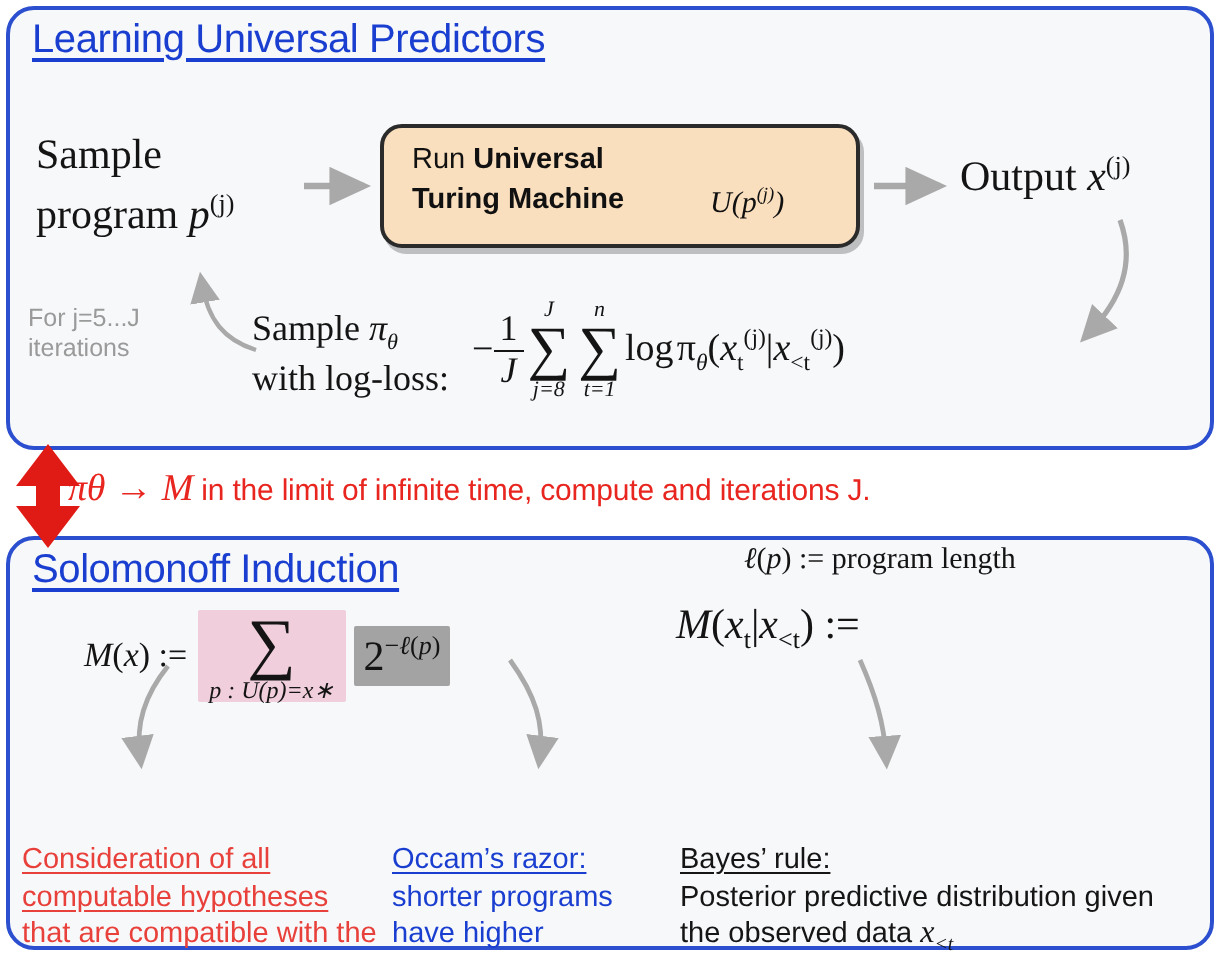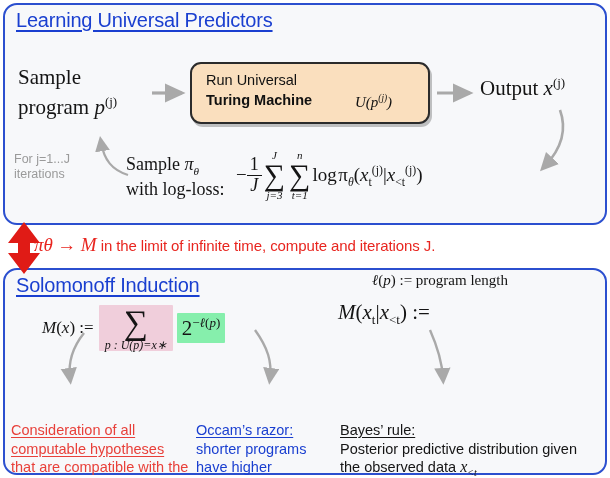--- a/index.html
+++ b/index.html
@@ -43,21 +43,21 @@
     font-family:"Liberation Serif", serif;font-size:21px;color:#141414;line-height:30px;
   }
   #utm-box{
     position:absolute;left:190px;top:62px;width:240px;height:62px;
     background:#fadfbe;border:2px solid #2b2b2b;border-radius:11px;
     box-sizing:border-box;
     box-shadow:2px 3px 0 rgba(60,60,60,0.30);
   }
   #utm-line1{position:absolute;left:14px;top:8px;font-size:14.5px;color:#111;white-space:nowrap;}
   #utm-line2{position:absolute;left:14px;top:28px;font-size:14.5px;color:#111;white-space:nowrap;font-weight:bold;}
-  #utm-line1 b{font-weight:normal;}
+  #utm-line1 b{font-weight:bold;}
   #utm-math{position:absolute;left:163px;top:30px;font-family:"Liberation Serif", serif;font-size:15px;font-style:italic;color:#111;white-space:nowrap;}
   #output-label{
     position:absolute;left:480px;top:76px;
     font-family:"Liberation Serif", serif;font-size:21px;color:#141414;white-space:nowrap;
   }
   #for-iter{
     position:absolute;left:14px;top:152px;width:105px;
     font-size:12.5px;color:#9a9a9a;line-height:15px;
   }
   #train-label{
@@ -94,21 +94,21 @@
   
   #prog-len{
     position:absolute;left:372px;top:272px;
     font-family:"Liberation Serif", serif;font-size:15px;color:#141414;white-space:nowrap;
   }
   #formula-left{
     position:absolute;left:22px;top:305px;
     font-family:"Liberation Serif", serif;color:#141414;white-space:nowrap;
   }
   .hl-pink{background:#f0cedb;padding:2px 6px 0 6px;border-radius:1px;}
-  .hl-blue{background:#86efac;padding:3px 5px;border-radius:1px;}
+  .hl-blue{background:#a3a3a3;padding:3px 5px;border-radius:1px;}
   #formula-right{
     position:absolute;left:338px;top:300px;
     font-family:"Liberation Serif", serif;color:#141414;white-space:nowrap;
   }
 
   .note{position:absolute;font-size:14.5px;line-height:18.5px;margin-top:34px;}
   .note .hd{text-decoration:underline;text-underline-offset:2px;display:inline;}
   #note-1{left:11px;top:387px;width:180px;color:#e8403a;}
   #note-1 .u2{text-decoration:underline;text-underline-offset:2px;}
   #note-2{left:196px;top:387px;width:140px;color:#1a3fd0;}
@@ -133,36 +133,36 @@
   <div id="utm-box">
     <div id="utm-line1"><span>Run </span><b>Universal</b></div>
     <div id="utm-line2">Turing Machine</div>
     <div id="utm-math">U(<span class="it">p</span><sup>(j)</sup>)</div>
   </div>
 
   <div id="output-label">
     <span>Output </span><span class="it">x</span><sup>(j)</sup>
   </div>
 
-  <div id="for-iter">For j=1...J iterations</div>
+  <div id="for-iter">For j=5...J iterations</div>
 
   <div id="train-label">
     <span>Sample</span>
     <span class="it">π<sub>θ</sub></span><br>
     <span>with log-loss:</span>
   </div>
 
   <div id="loss-formula">
     <span style="font-size:19px;vertical-align:middle;">−</span><span class="frac">
       <span class="num">1</span>
       <span class="den it">J</span>
     </span><span class="opstack" style="margin:0 2px;">
       <span class="top it">J</span>
       <span class="mid">∑</span>
-      <span class="bot it">j=3</span>
+      <span class="bot it">j=8</span>
     </span><span class="opstack" style="margin:0 2px;">
       <span class="top it">n</span>
       <span class="mid">∑</span>
       <span class="bot it">t=1</span>
     </span><span style="font-size:19px;vertical-align:middle;">log π<sub class="it">θ</sub>(<span class="it">x</span><sub>t</sub><sup>(j)</sup>|<span class="it">x</span><sub>&lt;t</sub><sup>(j)</sup>)</span>
   </div>
 
   <div id="mid-strip"></div>
   <div id="red-text">
     <span class="m">πθ → M</span><span> in the limit of infinite time, compute and iterations J.</span>

